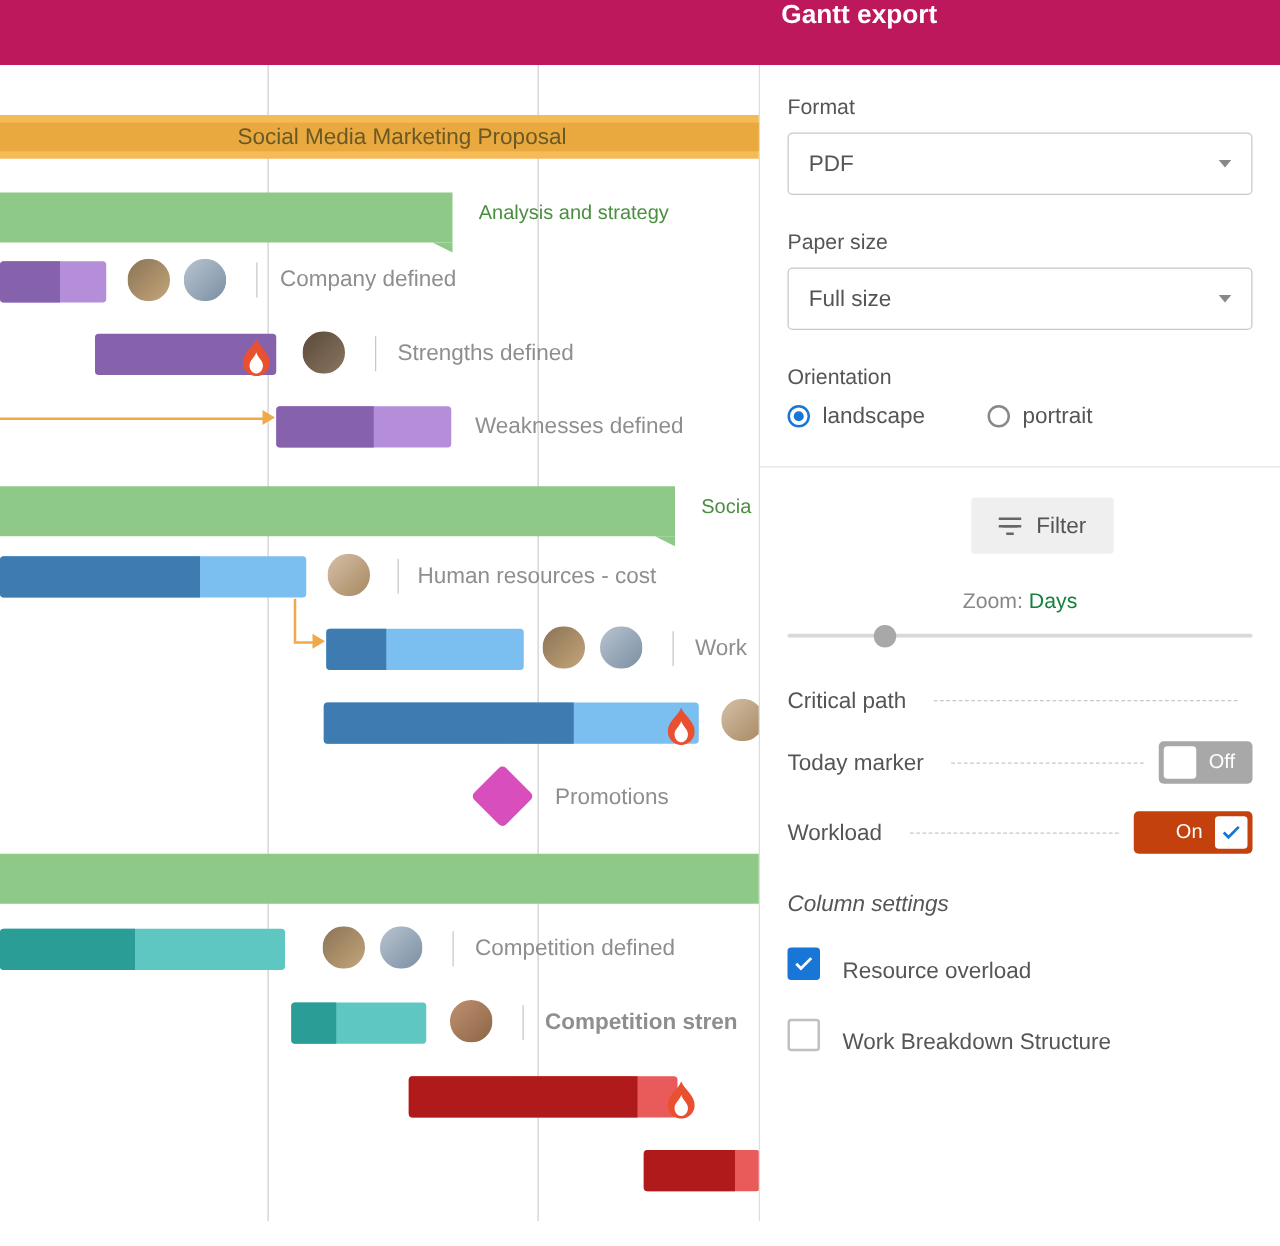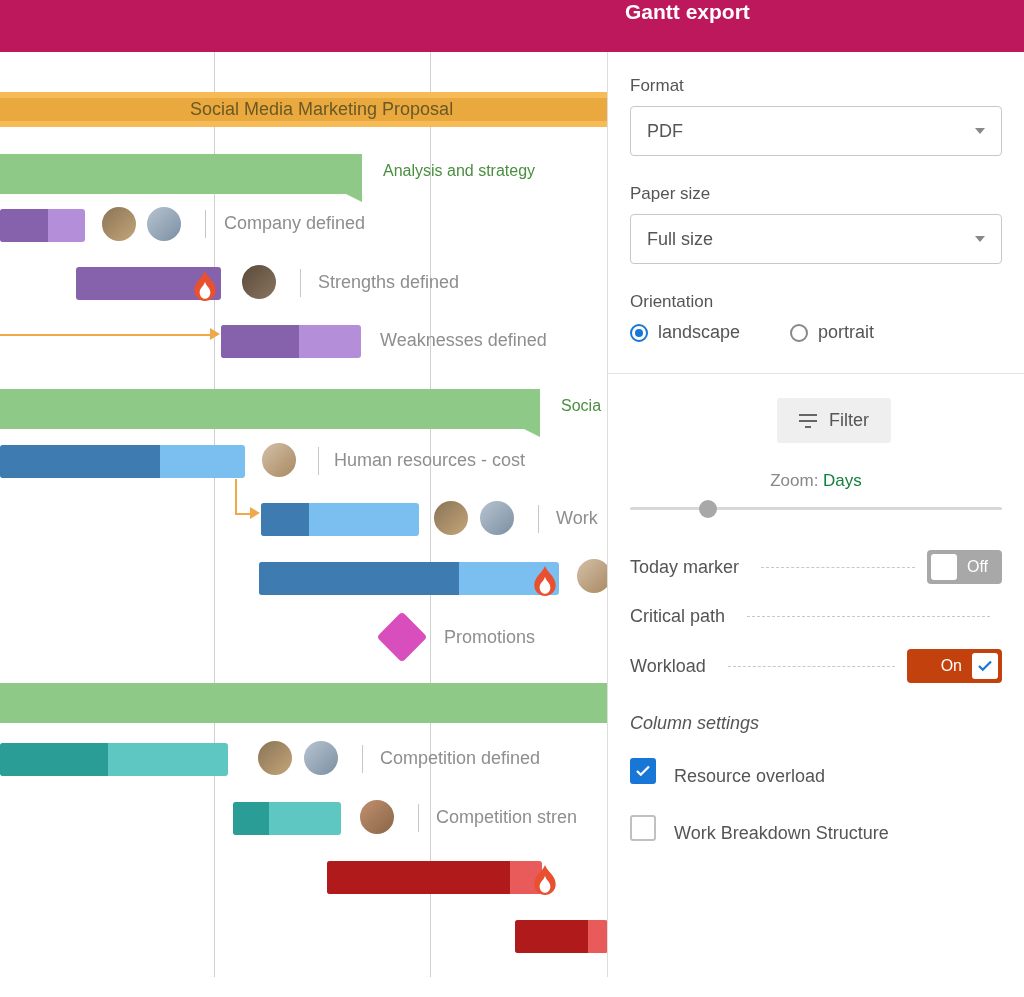--- a/index.html
+++ b/index.html
@@ -188,21 +188,21 @@
     <div class="avatar a1" style="top:687px; left:256px;"></div>
     <div class="avatar a2" style="top:687px; left:302px;"></div>
     <div class="task-divider" style="top:693px; left:362px;"></div>
     <div class="task-label" style="top:696px; left:380px;">Competition defined</div>
 
     <div class="task-bar" style="top:750px; left:233px; width:108px; background:#5ec7c1;">
       <div class="task-progress" style="width:36px; background:#2a9d97;"></div>
     </div>
     <div class="avatar a5" style="top:746px; left:358px;"></div>
     <div class="task-divider" style="top:752px; left:418px;"></div>
-    <div class="task-label" style="top:755px; left:436px;">Competition stren</div>
+    <div class="task-label" style="top:755px; left:436px;font-weight:bold;">Competition stren</div>
 
     <div class="task-bar" style="top:809px; left:327px; width:215px; background:#e95a5a;">
       <div class="task-progress" style="width:183px; background:#b01a1a;"></div>
     </div>
     <div class="flame" style="top:813px; left:532px;">
       <svg viewBox="0 0 24 28">
           <path d="M12 0 C14 6 22 10 22 18 C22 24 17 28 12 28 C7 28 2 24 2 18 C2 10 10 6 12 0 Z" fill="#e8502f"></path>
           <path d="M12 10 C13 14 17 16 17 20 C17 24 14 26 12 26 C10 26 7 24 7 20 C7 16 11 14 12 10 Z" fill="#fff"></path>
         </svg>
     </div>
@@ -250,31 +250,31 @@
     </div>
 
     <div class="zoom-row">
       <span>Zoom: </span><span class="zoom-bold">Days</span>
     </div>
     <div class="slider">
       <div class="slider-thumb"></div>
     </div>
 
     <div class="toggle-row">
+      <span class="toggle-label">Critical path</span>
+      <span class="toggle-line"></span>
+    </div>
+
+    <div class="toggle-row">
       <span class="toggle-label">Today marker</span>
       <span class="toggle-line"></span>
       <div class="toggle off">
         <div class="toggle-thumb"></div>
         <span class="toggle-text">Off</span>
       </div>
-    </div>
-
-    <div class="toggle-row">
-      <span class="toggle-label">Critical path</span>
-      <span class="toggle-line"></span>
     </div>
 
     <div class="toggle-row">
       <span class="toggle-label">Workload</span>
       <span class="toggle-line"></span>
       <div class="toggle on">
         <span class="toggle-text">On</span>
         <div class="toggle-thumb">
           <svg class="checkmark-svg" viewBox="0 0 24 24">
               <path d="M4 12 L9 17 L20 6" stroke="#1877d6" stroke-width="3" fill="none"></path>

